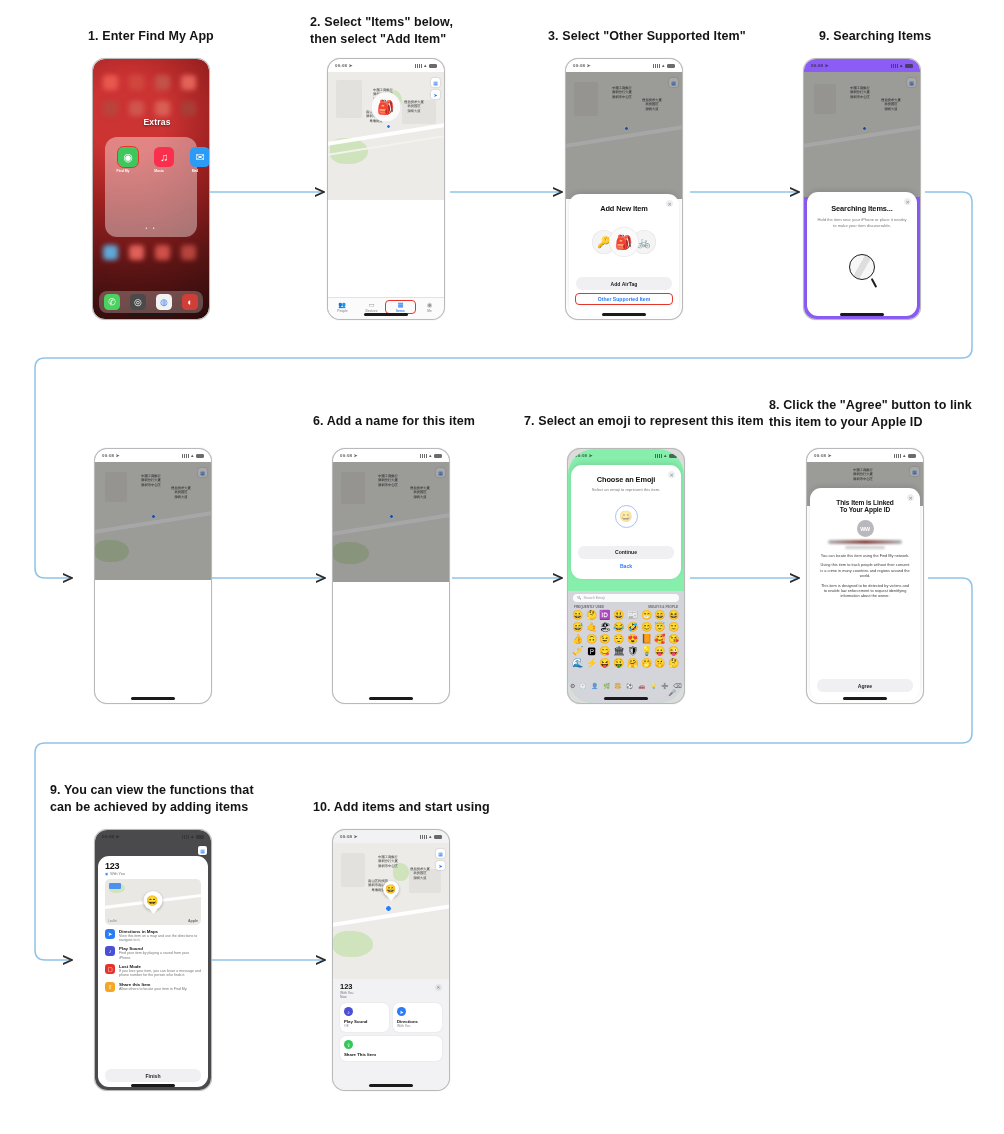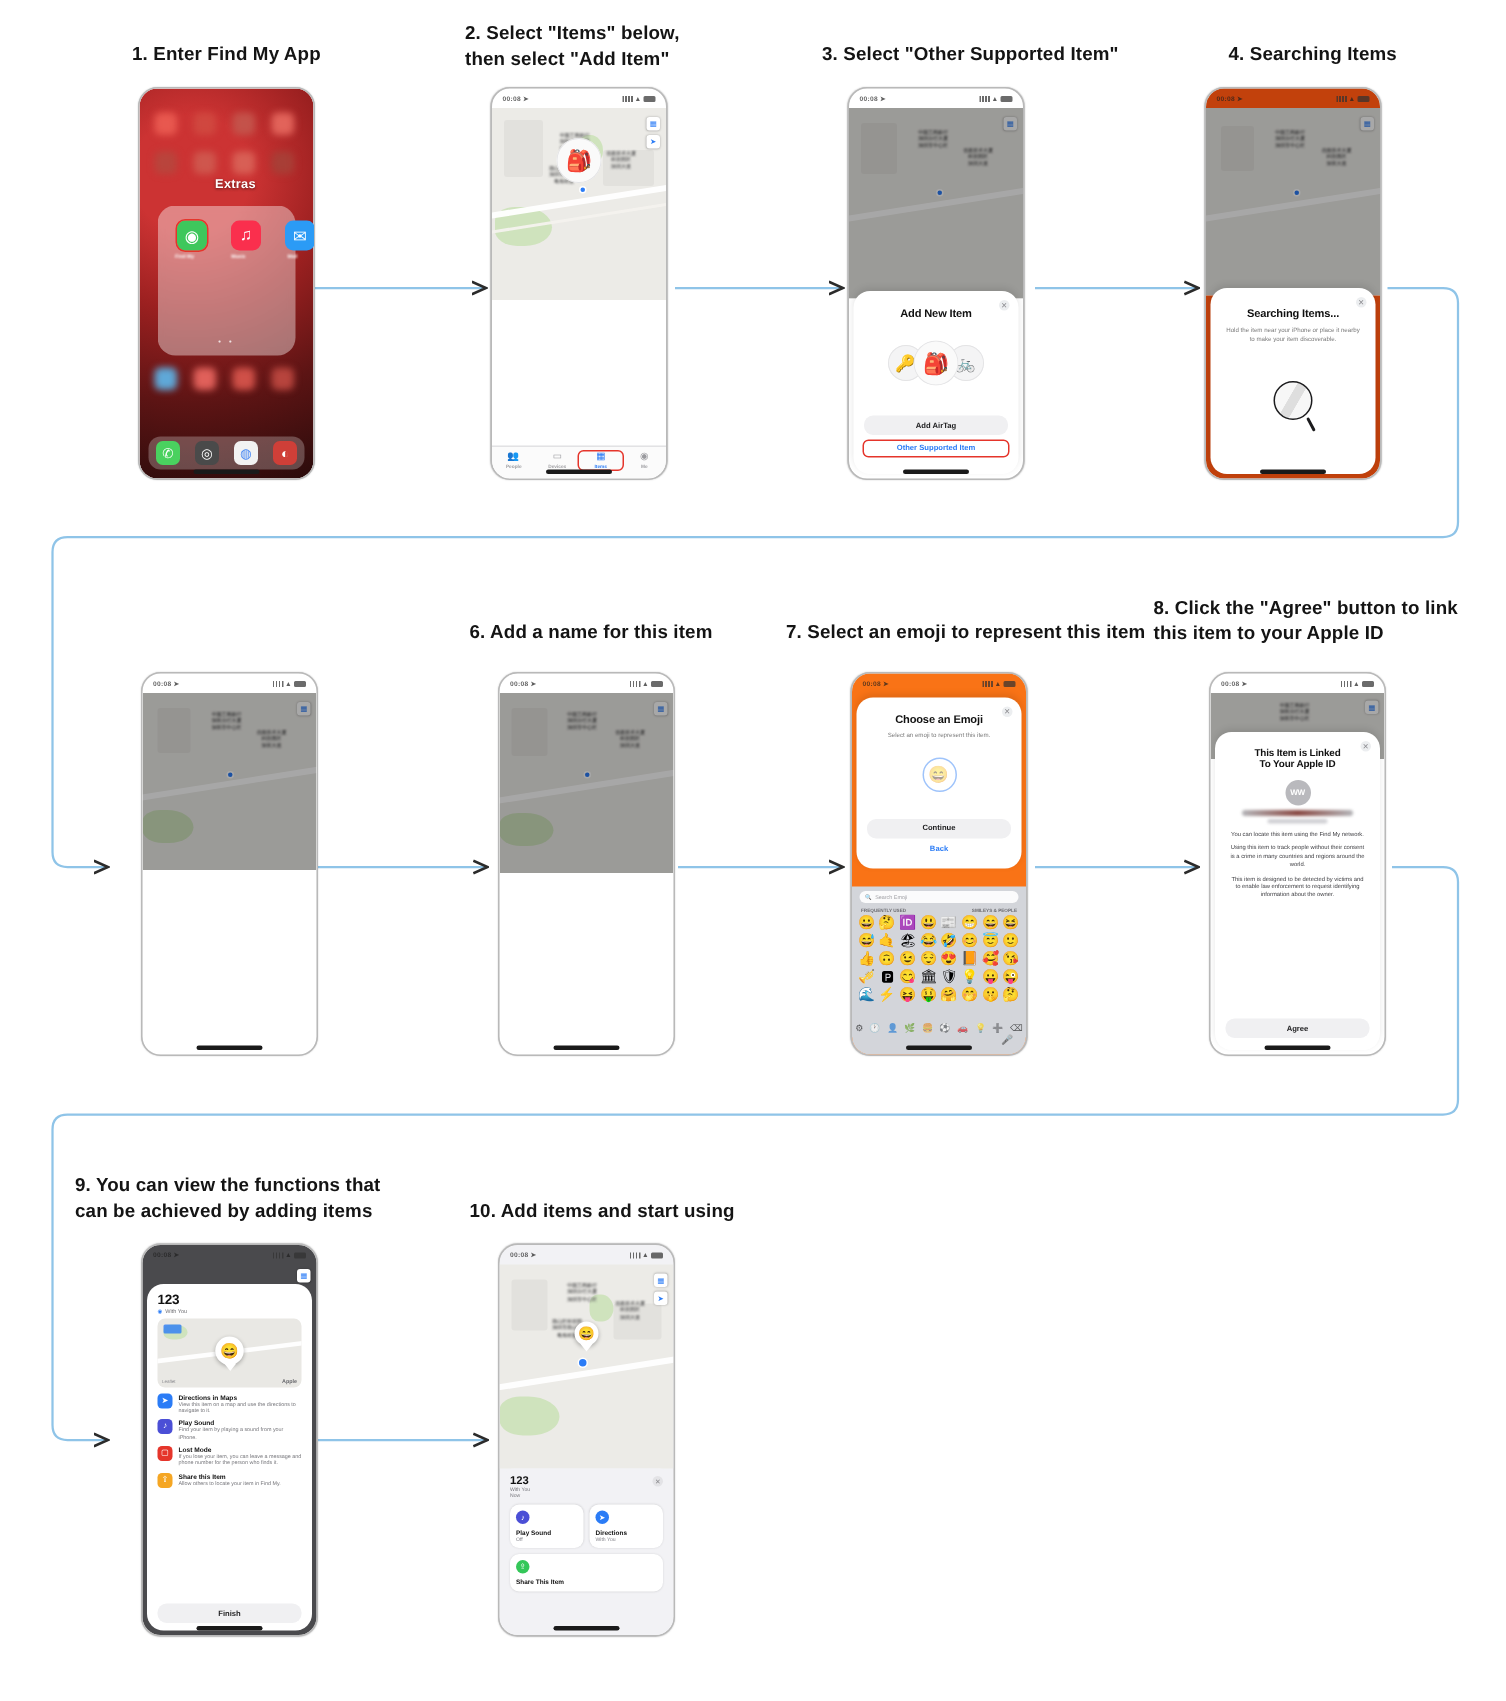--- a/index.html
+++ b/index.html
@@ -226,21 +226,21 @@
       <path d="M928,578 H962 Q972,578 972,588 V733 Q972,743 962,743 H45 Q35,743 35,753 V950 Q35,960 45,960 H72" marker-end="url(#ar)"></path>
 
       <path d="M212,960 H325" marker-end="url(#ar)"></path>
     </g>
   </svg>
 
   <div class="caption" style="left:88px;  top:28px;">1. Enter Find My App</div>
   <div class="caption" style="left:310px; top:14px;">2. Select "Items" below,
 then select "Add Item"</div>
   <div class="caption" style="left:548px; top:28px;">3. Select "Other Supported Item"</div>
-  <div class="caption" style="left:819px; top:28px;">4. Searching Items</div>
+  <div class="caption" style="left:819px; top:28px;">9. Searching Items</div>
 
   <div class="caption" style="left:313px; top:413px;">6. Add a name for this item</div>
   <div class="caption" style="left:524px; top:413px;">7. Select an emoji to represent this item</div>
   <div class="caption" style="left:769px; top:397px;">8. Click the "Agree" button to link
 this item to your Apple ID</div>
 
   <div class="caption" style="left:50px;  top:782px;">9. You can view the functions that
 can be achieved by adding items</div>
   <div class="caption" style="left:313px; top:799px;">10. Add items and start using</div>
 
@@ -386,21 +386,21 @@
           <div class="ill r">🚲</div>
         </div>
         <div class="btn" style="margin-top:20px;">Add AirTag</div>
         <div class="btn link redbox" style="margin-top:4px;">Other Supported Item</div>
       </div>
       <div class="homebar"></div>
     </div>
   </div>
 
   <div class="phone tall" style="left:803px; top:58px;">
-    <div class="scr" style="background:#c2410c;">
+    <div class="scr" style="background:#8b5cf6;">
       <div class="statusbar">
         <div class="sb-left"><span>00:08</span> <span>➤</span></div>
         <div class="sb-right">
             <span class="sb-bars"></span>
             <span style="font-size:4.5px;">▲</span>
             <span class="sb-batt"></span>
           </div>
       </div>
       <div class="map dim" style="top:13px; height:125px;">
         <div class="map-grey" style="left:10px; top:12px; width:22px; height:30px;"></div>
@@ -475,21 +475,21 @@
 深圳大道</div>
         <div class="map-dot" style="left:56px; top:52px;"></div>
         <div class="map-btn" style="top:6px;">▦</div>
       </div>
 
       <div class="homebar"></div>
     </div>
   </div>
 
   <div class="phone" style="left:567px; top:448px;">
-    <div class="scr" style="background:#f97316;">
+    <div class="scr" style="background:#86efac;border-radius:26px;">
       <div class="statusbar">
         <div class="sb-left"><span>00:08</span> <span>➤</span></div>
         <div class="sb-right">
             <span class="sb-bars"></span>
             <span style="font-size:4.5px;">▲</span>
             <span class="sb-batt"></span>
           </div>
       </div>
 
       <div class="sheet" style="top:16px; bottom:auto; left:3px; right:3px; height:114px; border-radius:11px; padding-top:10px;">

